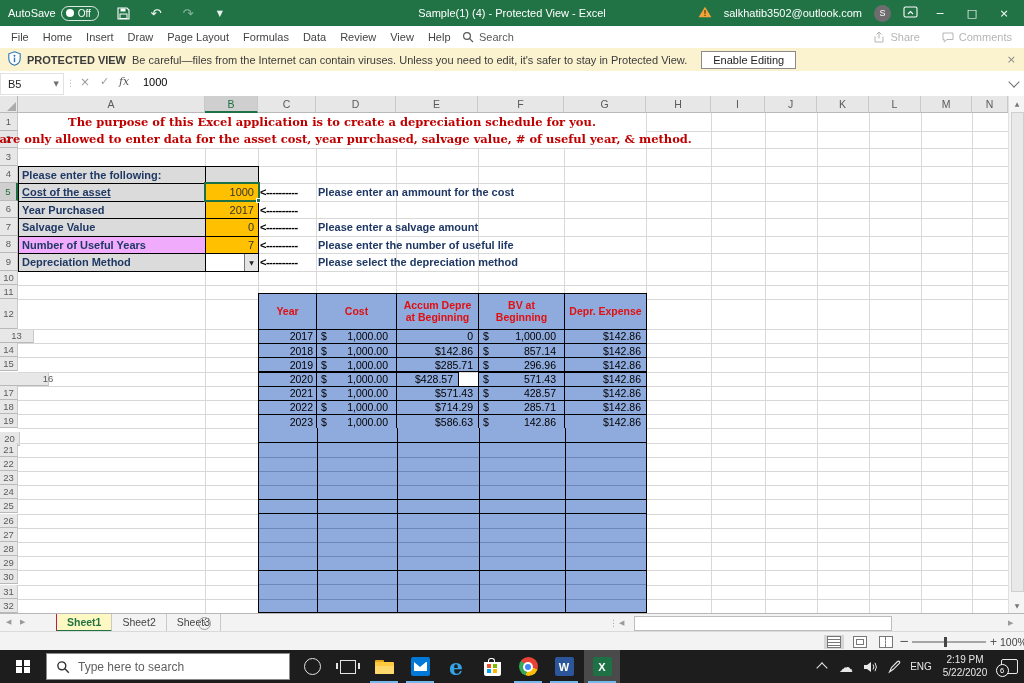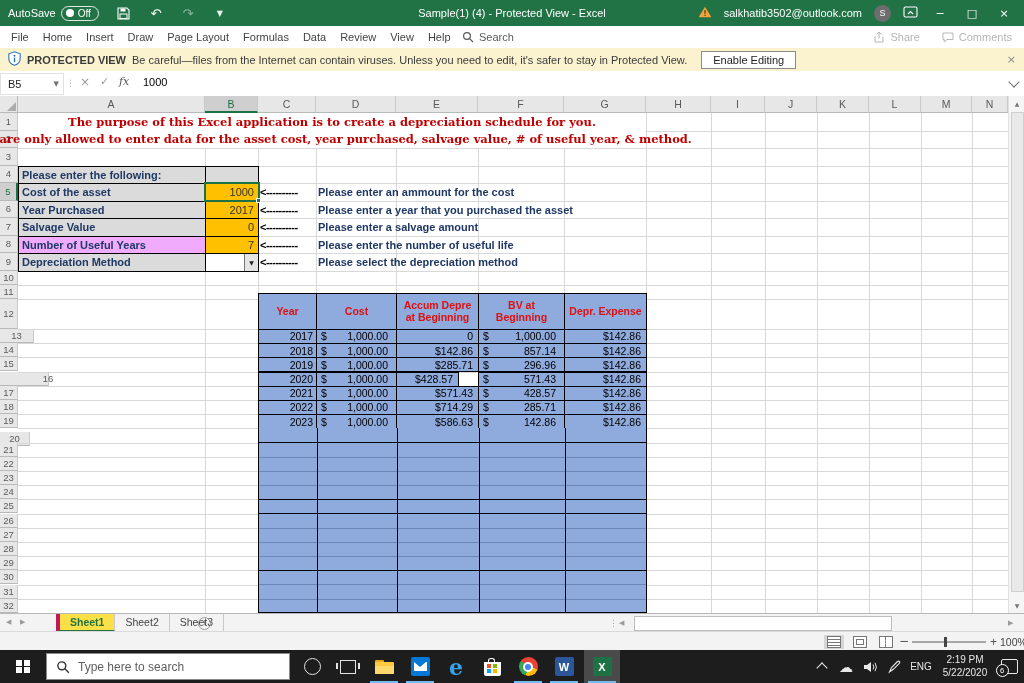--- a/index.html
+++ b/index.html
@@ -88,22 +88,22 @@
                 font-size:6px;color:#777;}
   .vs-up{top:0;} .vs-dn{bottom:0;}
   .vs-thumb{position:absolute;left:2px;top:16px;width:11px;height:478px;background:#E9E9E9;border:1px solid #CFCFCF;}
 
   
   .tabbar{position:absolute;left:0;top:613px;width:1024px;height:18px;background:#F3F3F3;
           border-top:1px solid #B7B7B7;font-size:10.5px;color:#444;}
   .tab-nav{position:absolute;top:4px;font-size:7px;color:#9a9a9a;font-family:"DejaVu Sans",sans-serif;}
   #sheet-tabs{position:absolute;left:56px;top:0;height:18px;display:flex;}
   .sheettab{padding:0 10px;line-height:17px;border-right:1px solid #C9C9C9;}
-  .sheettab.active{background:#fde047;color:#217346;font-weight:bold;border-bottom:2px solid #217346;
-                   border-left:4px solid #be185d;}
+  .sheettab.active{background:#fef9c3;color:#217346;font-weight:bold;border-bottom:2px solid #217346;
+                   border-left:1px solid #be185d;}
   .addsheet{position:absolute;left:198px;top:3px;width:11px;height:11px;border:1px solid #9a9a9a;border-radius:50%;
             color:#777;font-size:9px;line-height:10px;text-align:center;}
   .hs-dots{position:absolute;left:609px;top:4px;color:#b0b0b0;font-size:9px;}
   .hs-left{position:absolute;left:619px;top:5px;} .hs-right{position:absolute;left:1008px;top:5px;}
   .hs-track{position:absolute;left:631px;top:1px;width:375px;height:16px;background:#F3F3F3;}
   .hs-thumb{position:absolute;left:3px;top:1px;width:256px;height:13px;background:#fff;border:1px solid #BDBDBD;}
 
   
   .statusbar{position:absolute;left:0;top:631px;width:1024px;height:19px;background:#F3F3F3;
              border-top:1px solid #DADADA;}
@@ -299,21 +299,21 @@
       <div class="abs rowhead" style="left: 0px; top: 174.5px; width: 18px; height: 14.2px; font-size: 9.5px;">10</div>
       <div class="abs rowhead" style="left: 0px; top: 188.7px; width: 18px; height: 14.2px; font-size: 9.5px;">11</div>
       <div class="abs rowhead" style="left: 0px; top: 202.9px; width: 18px; height: 30px; font-size: 9.5px;">12</div>
       <div class="abs rowhead" style="left: 0px; top: 232.9px; width: 34px; height: 14.2px; font-size: 9.5px;">13</div>
       <div class="abs rowhead" style="left: 0px; top: 247.1px; width: 18px; height: 14.2px; font-size: 9.5px;">14</div>
       <div class="abs rowhead" style="left: 0px; top: 261.3px; width: 18px; height: 14.2px; font-size: 9.5px;">15</div>
       <div class="abs rowhead" style="left: 0px; top: 275.5px; width: 18px; height: 14.2px; font-size: 9.5px; padding-left: 48px;">16</div>
       <div class="abs rowhead" style="left: 0px; top: 289.7px; width: 18px; height: 14.2px; font-size: 9.5px;">17</div>
       <div class="abs rowhead" style="left: 0px; top: 303.9px; width: 18px; height: 14.2px; font-size: 9.5px;">18</div>
       <div class="abs rowhead" style="left: 0px; top: 318.1px; width: 18px; height: 14.2px; font-size: 9.5px;">19</div>
-      <div class="abs rowhead" style="left: 0px; top: 336px; width: 30px; height: 14.2px; font-size: 9.5px;">20</div>
+      <div class="abs rowhead" style="left: 0px; top: 336px; width: 20px; height: 14.2px; font-size: 9.5px;">20</div>
       <div class="abs rowhead" style="left: 0px; top: 346.5px; width: 18px; height: 14.2px; font-size: 9.5px;">21</div>
       <div class="abs rowhead" style="left: 0px; top: 360.7px; width: 18px; height: 14.2px; font-size: 9.5px;">22</div>
       <div class="abs rowhead" style="left: 0px; top: 374.9px; width: 18px; height: 14.2px; font-size: 9.5px;">23</div>
       <div class="abs rowhead" style="left: 0px; top: 389.1px; width: 18px; height: 14.2px; font-size: 9.5px;">24</div>
       <div class="abs rowhead" style="left: 0px; top: 403.3px; width: 18px; height: 14.2px; font-size: 9.5px;">25</div>
       <div class="abs rowhead" style="left: 0px; top: 417.5px; width: 18px; height: 14.2px; font-size: 9.5px;">26</div>
       <div class="abs rowhead" style="left: 0px; top: 431.7px; width: 18px; height: 14.2px; font-size: 9.5px;">27</div>
       <div class="abs rowhead" style="left: 0px; top: 445.9px; width: 18px; height: 14.2px; font-size: 9.5px;">28</div>
       <div class="abs rowhead" style="left: 0px; top: 460.1px; width: 18px; height: 14.2px; font-size: 9.5px;">29</div>
       <div class="abs rowhead" style="left: 0px; top: 474.3px; width: 18px; height: 14.2px; font-size: 9.5px;">30</div>
@@ -362,28 +362,27 @@
       <div class="abs gl" style="left: 18px; top: 460.1px; width: 990px; height: 1px;"></div>
       <div class="abs gl" style="left: 18px; top: 474.3px; width: 990px; height: 1px;"></div>
       <div class="abs gl" style="left: 18px; top: 488.5px; width: 990px; height: 1px;"></div>
       <div class="abs gl" style="left: 18px; top: 502.7px; width: 990px; height: 1px;"></div>
       <div class="abs gl" style="left: 18px; top: 516.9px; width: 990px; height: 1px;"></div>
       <div class="abs" style="left: 18px; top: 17px; width: 628px; height: 35px; background: rgb(255, 255, 255);"></div>
       <div class="abs titleline" style="left: 18px; top: 17px; width: 628px; height: 17.5px;">The purpose of this Excel application is to create a depreciation schedule for you.</div>
       <div class="abs titleline" style="left: 18px; top: 34.5px; width: 628px; height: 17.5px;">You are only allowed to enter data for the asset cost, year purchased, salvage value, # of useful year, &amp; method.</div>
       <div class="abs fcell navy" style="left: 18px; top: 69.5px; width: 188px; height: 18.5px; background: rgb(219, 219, 219); padding-left: 3px;">Please enter the following:</div>
       <div class="abs fcell" style="left: 205px; top: 69.5px; width: 54px; height: 18.5px; background: rgb(219, 219, 219);"></div>
-      <div class="abs fcell navy" style="left: 18px; top: 87px; width: 188px; height: 18.5px; background: rgb(219, 219, 219); padding-left: 3px;">Cost of the asset</div>
+      <div class="abs fcell navy" style="left: 18px; top: 87px; width: 188px; height: 18.5px; background: rgb(219, 219, 219); padding-left: 3px; text-decoration: underline;">Cost of the asset</div>
       <div class="abs fcell" style="left: 205px; top: 87px; width: 54px; height: 18.5px; justify-content: flex-end; padding-right: 4px; background: rgb(255, 192, 0); color: rgb(51, 51, 51);">1000</div>
       <div class="abs" style="left: 260px; top: 87px; width: 56px; height: 18.5px; font-size: 11px; font-weight: bold; color: rgb(0, 0, 0); display: flex; align-items: center; letter-spacing: -0.5px;">&lt;----------</div>
       <div class="abs navy" style="left: 318px; top: 87px; height: 18.5px; font-size: 11px; display: flex; align-items: center; white-space: nowrap;">Please enter an ammount for the cost</div>
       <div class="abs fcell navy" style="left: 18px; top: 104.5px; width: 188px; height: 18.5px; background: rgb(219, 219, 219); padding-left: 3px;">Year Purchased</div>
       <div class="abs fcell" style="left: 205px; top: 104.5px; width: 54px; height: 18.5px; justify-content: flex-end; padding-right: 4px; background: rgb(255, 192, 0); color: rgb(51, 51, 51);">2017</div>
       <div class="abs" style="left: 260px; top: 104.5px; width: 56px; height: 18.5px; font-size: 11px; font-weight: bold; color: rgb(0, 0, 0); display: flex; align-items: center; letter-spacing: -0.5px;">&lt;----------</div>
-      <div class="abs navy" style="left: 318px; top: 104.5px; height: 18.5px; font-size: 11px; display: flex; align-items: center; white-space: nowrap;">Please enter a year that you purchased the asset</div>
       <div class="abs fcell navy" style="left: 18px; top: 122px; width: 188px; height: 18.5px; background: rgb(219, 219, 219); padding-left: 3px;">Salvage Value</div>
       <div class="abs fcell" style="left: 205px; top: 122px; width: 54px; height: 18.5px; justify-content: flex-end; padding-right: 4px; background: rgb(255, 192, 0); color: rgb(51, 51, 51);">0</div>
       <div class="abs" style="left: 260px; top: 122px; width: 56px; height: 18.5px; font-size: 11px; font-weight: bold; color: rgb(0, 0, 0); display: flex; align-items: center; letter-spacing: -0.5px;">&lt;----------</div>
       <div class="abs navy" style="left: 318px; top: 122px; height: 18.5px; font-size: 11px; display: flex; align-items: center; white-space: nowrap;">Please enter a salvage amount</div>
       <div class="abs fcell navy" style="left: 18px; top: 139.5px; width: 188px; height: 18.5px; background: #f0abfc; padding-left: 3px;">Number of Useful Years</div>
       <div class="abs fcell" style="left: 205px; top: 139.5px; width: 54px; height: 18.5px; justify-content: flex-end; padding-right: 4px; background: rgb(255, 192, 0); color: rgb(51, 51, 51);">7</div>
       <div class="abs" style="left: 260px; top: 139.5px; width: 56px; height: 18.5px; font-size: 11px; font-weight: bold; color: rgb(0, 0, 0); display: flex; align-items: center; letter-spacing: -0.5px;">&lt;----------</div>
       <div class="abs navy" style="left: 318px; top: 139.5px; height: 18.5px; font-size: 11px; display: flex; align-items: center; white-space: nowrap;">Please enter the number of useful life</div>
       <div class="abs fcell navy" style="left: 18px; top: 157px; width: 188px; height: 18.5px; background: rgb(219, 219, 219); padding-left: 3px;">Depreciation Method</div>
       <div class="abs fcell" style="left: 205px; top: 157px; width: 54px; height: 18.5px; justify-content: flex-end; padding-right: 4px; background: rgb(255, 255, 255); color: rgb(51, 51, 51);">

